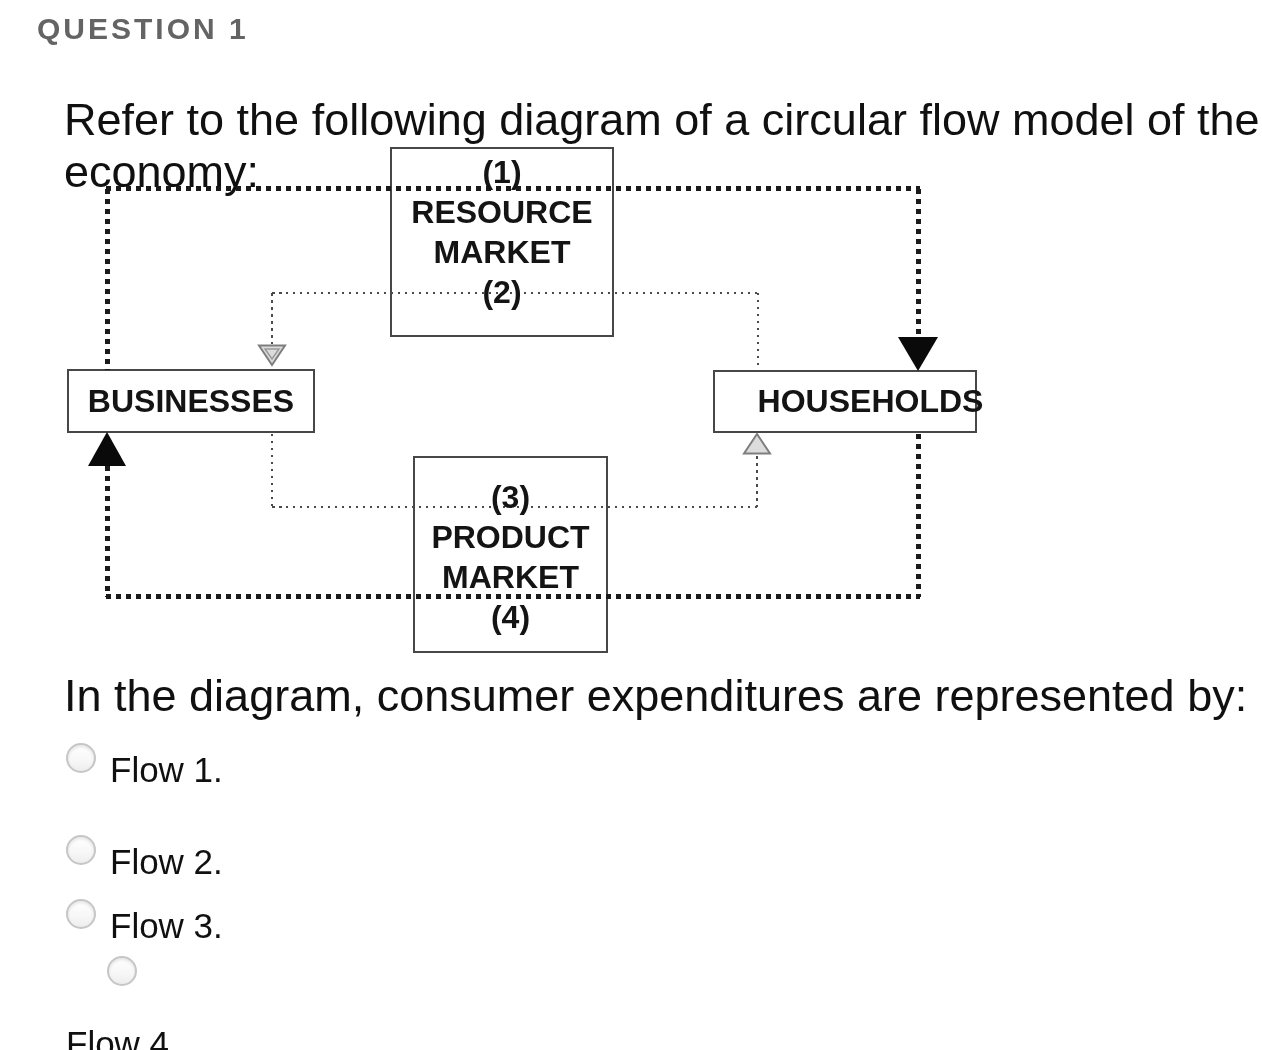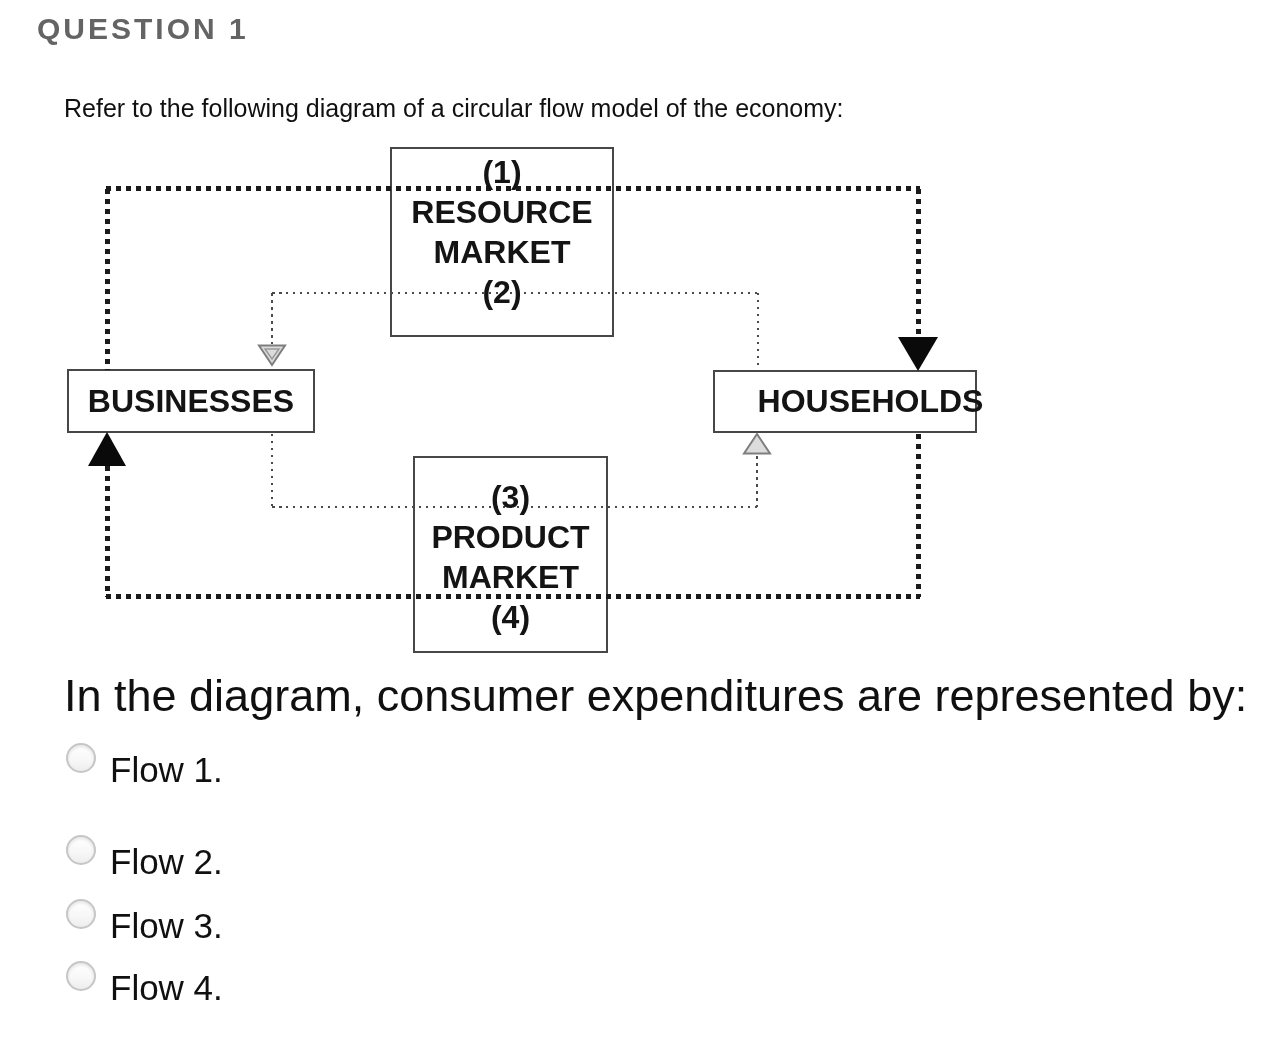--- a/index.html
+++ b/index.html
@@ -18,21 +18,21 @@
 
   .q-header {
     left: 37px; top: 12px;
     font-size: 30px;
     font-weight: 700;
     letter-spacing: 3px;
     color: #646464;
   }
   .intro {
     left: 64px; top: 94px;
-    font-size: 25px;
+    font-size: 45px;
     color: #101010;
   }
   .question {
     left: 64px; top: 670px;
     font-size: 45px;
     color: #101010;
   }
 
   
   .dbox {
@@ -172,18 +172,18 @@
     <span class="option-label">Flow 1.</span>
   </div>
   <div class="option-row" style="top:830px;">
     <span class="radio"></span>
     <span class="option-label">Flow 2.</span>
   </div>
   <div class="option-row" style="top:894px;">
     <span class="radio"></span>
     <span class="option-label">Flow 3.</span>
   </div>
-  <div class="option-row" style="top:956px;">
+  <div class="option-row" style="top:956px;flex-direction:column;">
     <span class="radio"></span>
     <span class="option-label">Flow 4.</span>
   </div>
 
 </div>
 
 </body></html>

